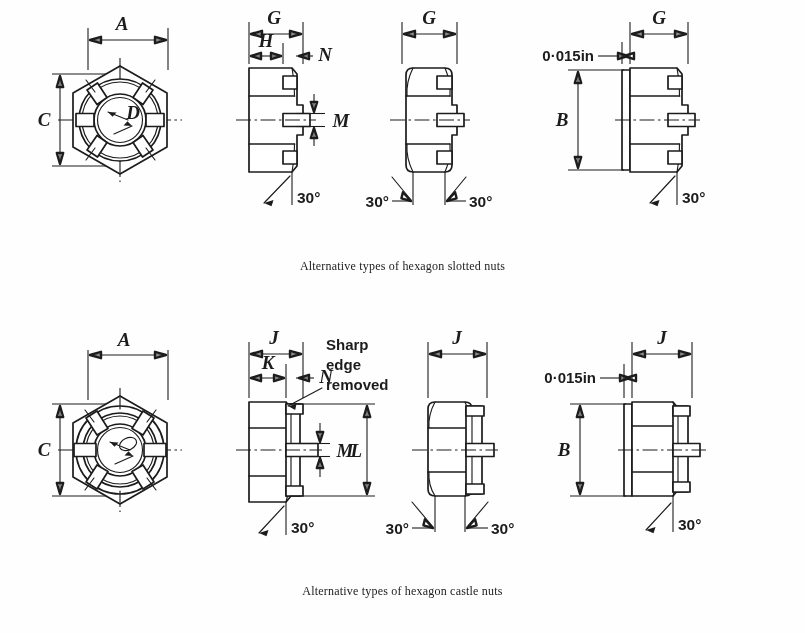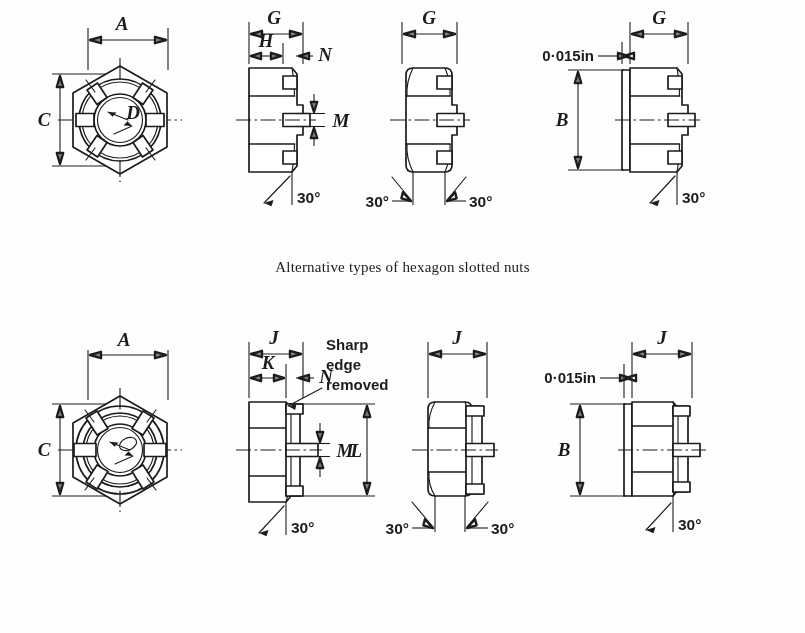--- a/index.html
+++ b/index.html
@@ -19,21 +19,21 @@
     left: 0; top: 0;
     width: 805px;
     height: 633px;
     background: #fefefe;
   }
   .caption {
     position: absolute;
     width: 100%;
     text-align: center;
     font-family: "Liberation Serif", serif;
-    font-size: 15px;
+    font-size: 12px;
     color: #1b1b1b;
     letter-spacing: 0.2px;
   }
   #caption-slotted { top: 259px; left: 0; }
   #caption-castle  { top: 584px; left: 0; }
   svg { display: block; }
   .ln   { stroke: #1c1c1c; fill: none; stroke-width: 1.7; stroke-linejoin: round; stroke-linecap: round; }
   .ln-t { stroke: #1c1c1c; fill: none; stroke-width: 1.15; stroke-linecap: round; }
   .ln-x { stroke: #1c1c1c; fill: none; stroke-width: 2.4; stroke-linejoin: round; stroke-linecap: round; }
   .dim  { stroke: #1c1c1c; fill: none; stroke-width: 1.1; }
@@ -536,14 +536,15 @@
 
       <g>
         <line class="dim" x1="673" y1="176" x2="673" y2="212"></line>
         <line class="ln-t" x1="646" y1="210" x2="671" y2="183"></line>
         <path d="M646 210 l9.5 -3.0 l-2 6.3 z" fill="#1c1c1c"></path>
         <text class="lbl-ang" x="678" y="210" text-anchor="start">30°</text>
       </g>
     </g>
   </svg>
 
+  <div class="caption" id="caption-castle">Alternative types of hexagon castle nuts</div>
 
 </div>
 
 </body></html>

